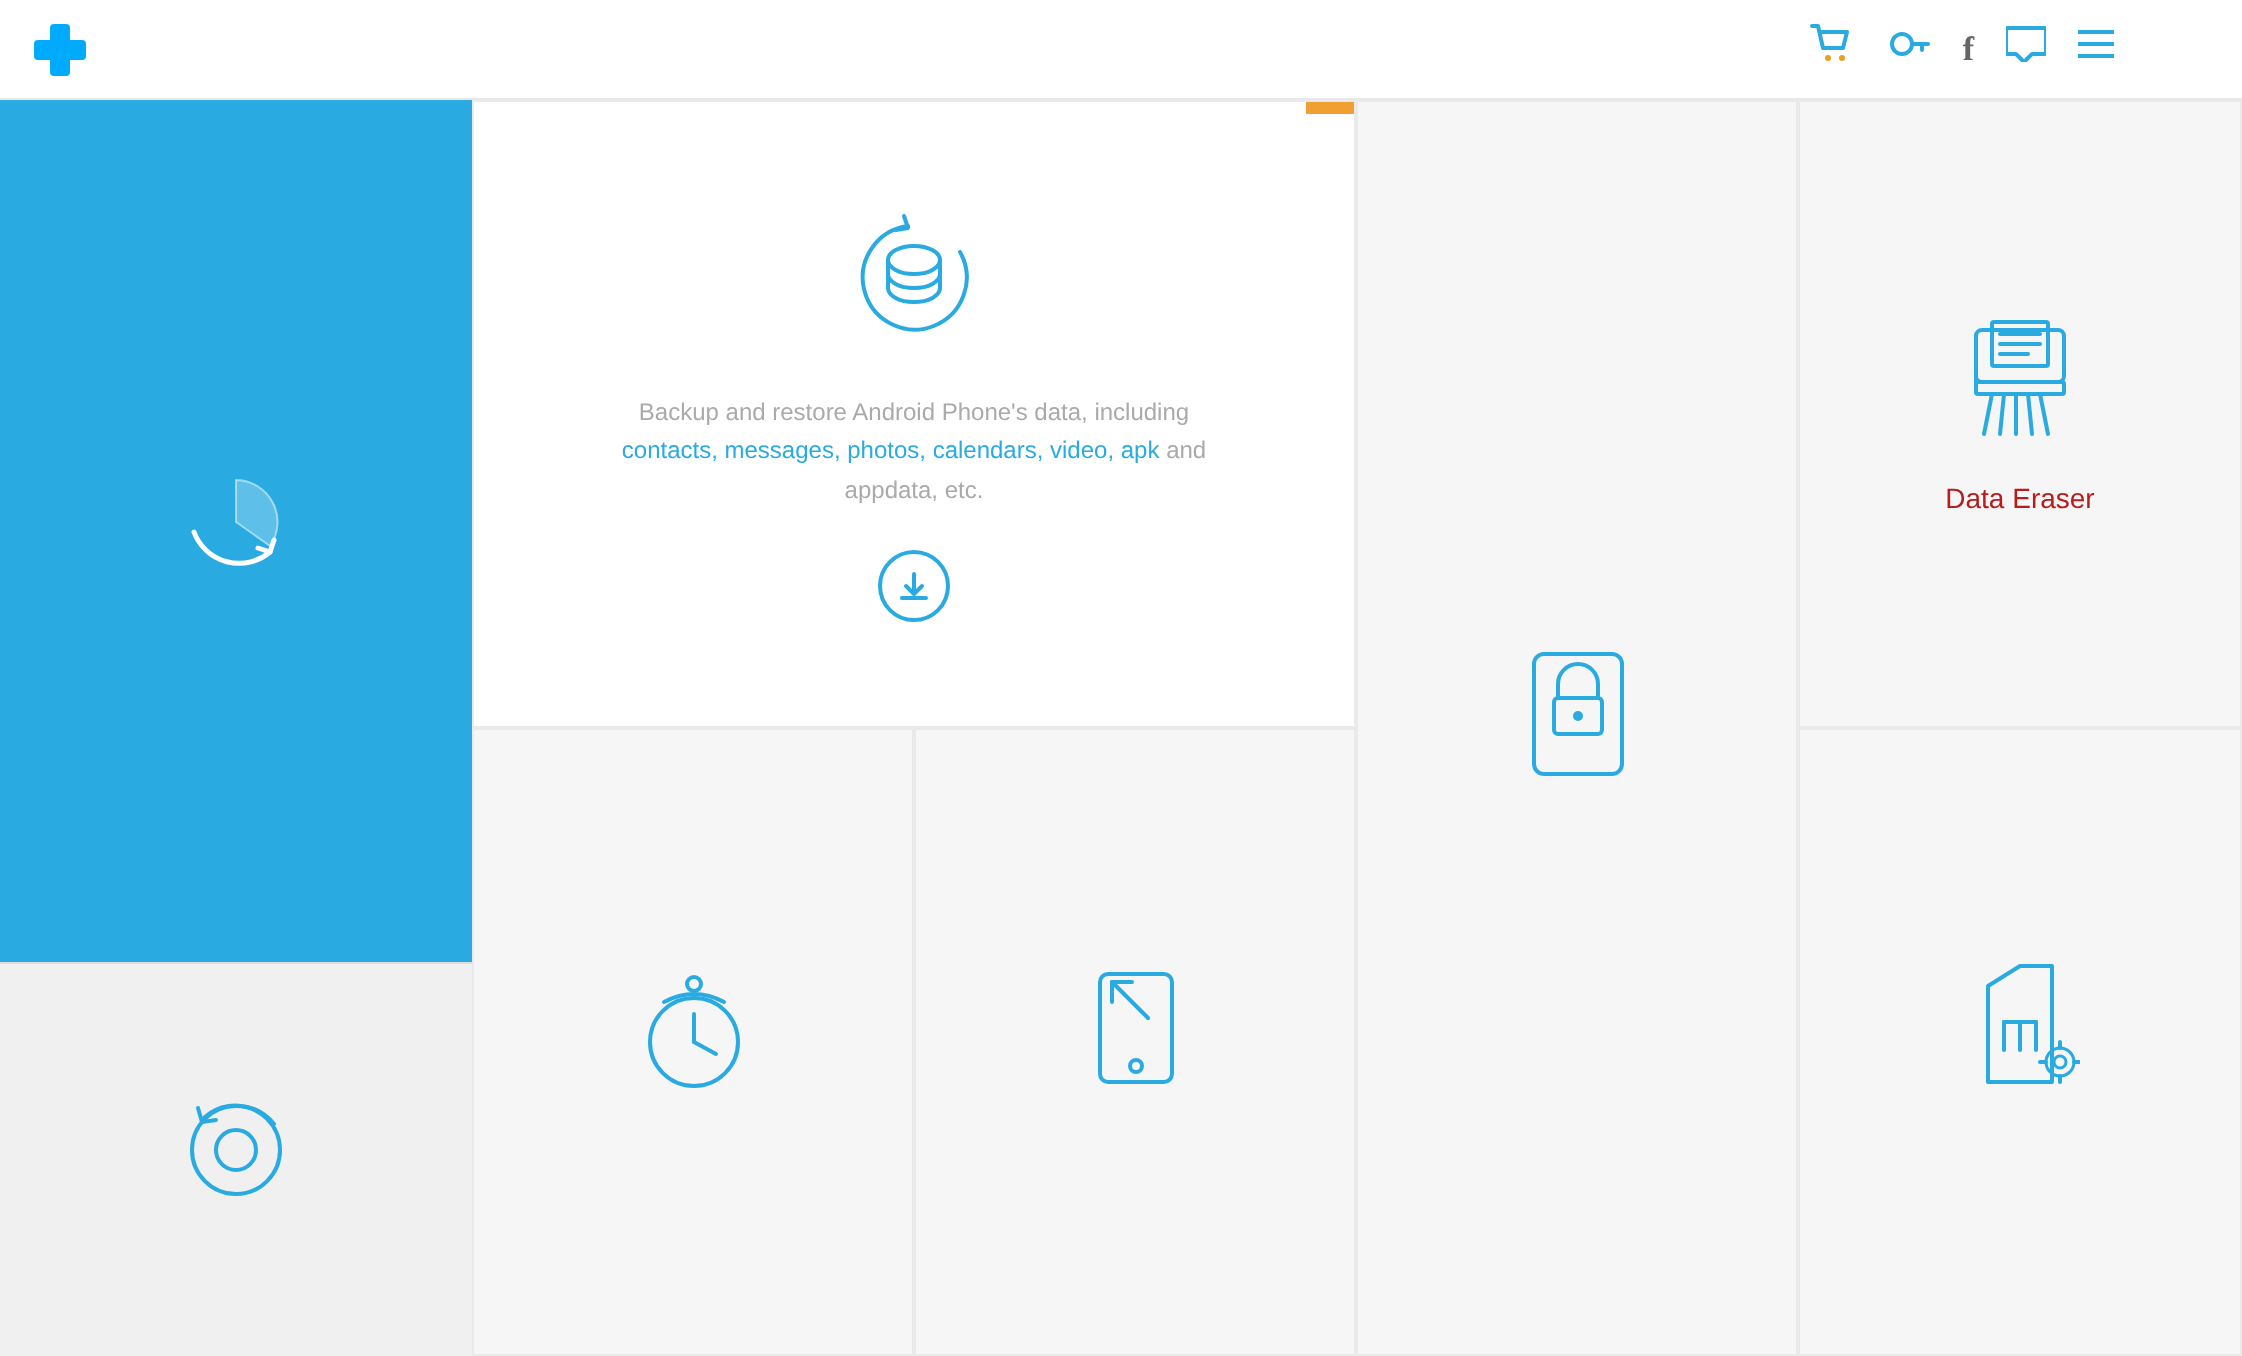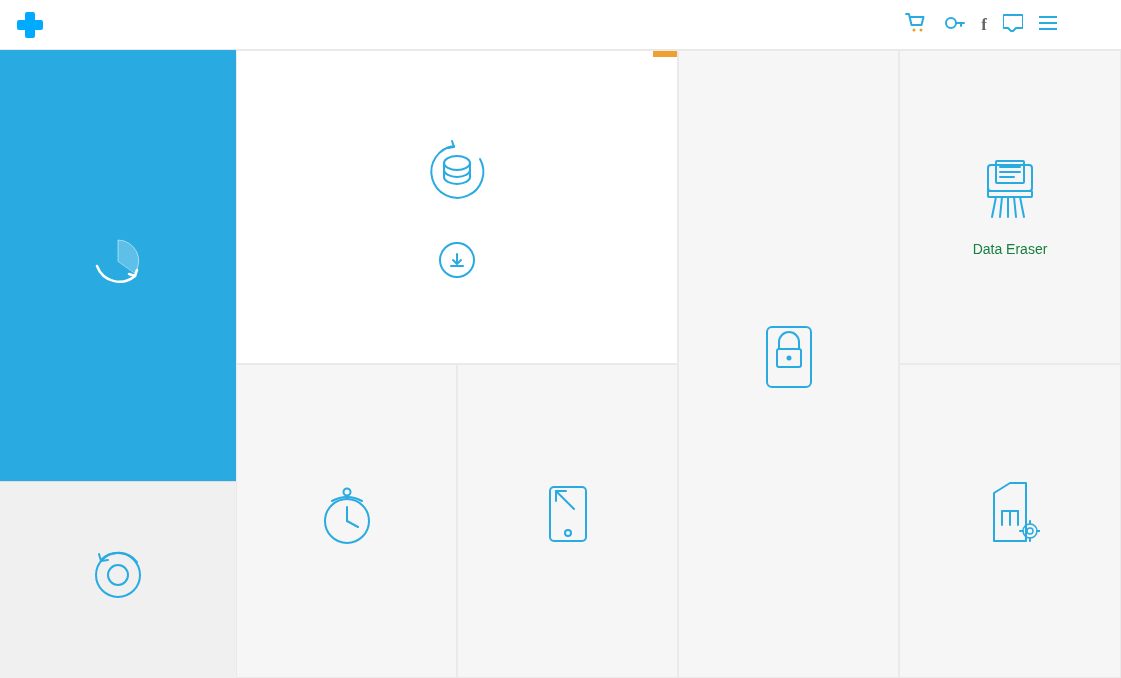--- a/index.html
+++ b/index.html
@@ -232,21 +232,21 @@
     align-items: center;
     justify-content: center;
     cursor: pointer;
     padding: 16px;
     text-align: center;
     position: relative;
   }
   .fc.white-bg { background: #fff; }
   .fc.wide { flex: 2; }
   .fc-icon { width: 72px; height: 72px; display: flex; align-items: center; justify-content: center; margin-bottom: 14px; }
-  .fc-lbl { font-size: 14px; color: #15803d; line-height: 1.4; }
+  .fc-lbl { font-size: 14px; color: #b91c1c; line-height: 1.4; }
   .fc-lbl.blue { color: #29abe2; }
   .fc-desc { font-size: 12px; color: #aaa; line-height: 1.6; max-width: 300px; margin-top: 8px; }
   .fc-desc .hl { color: #29abe2; }
   .fc-sublbl { font-size: 13px; color: #ccc; margin-top: 6px; }
   .dl-btn {
     width: 36px; height: 36px;
     border: 2px solid #29abe2;
     border-radius: 50%;
     display: flex; align-items: center; justify-content: center;
     margin-top: 14px;
@@ -341,20 +341,23 @@
 
               <ellipse cx="35" cy="26" rx="13" ry="7"></ellipse>
               <path d="M22 26v14c0 3.9 5.8 7 13 7s13-3.1 13-7V26"></path>
               <path d="M22 33c0 3.9 5.8 7 13 7s13-3.1 13-7"></path>
 
               <path d="M58 22 A26 26 0 1 1 32 9" stroke="#29abe2" stroke-width="2"></path>
               <polyline points="30,4 32,10 26,11" stroke="#29abe2" stroke-width="2"></polyline>
             </svg>
           </div>
           <div class="fc-lbl" data-name="data-backup-label" style="font-size:15px;"></div>
+          <div class="fc-desc" data-name="data-backup-desc">
+            Backup and restore Android Phone's data, including <span class="hl">contacts, messages, photos, calendars, video, apk</span> and appdata, etc.
+          </div>
           <div class="fc-sublbl" data-name="data-backup-sublabel"></div>
           <div class="dl-btn" data-name="download-button">
             <svg width="16" height="16" viewBox="0 0 16 16" stroke="#29abe2" stroke-width="2" fill="none">
               <line x1="8" y1="2" x2="8" y2="11"></line>
               <polyline points="4,8 8,12 12,8"></polyline>
               <line x1="2" y1="14" x2="14" y2="14"></line>
             </svg>
           </div>
         </div>
         

